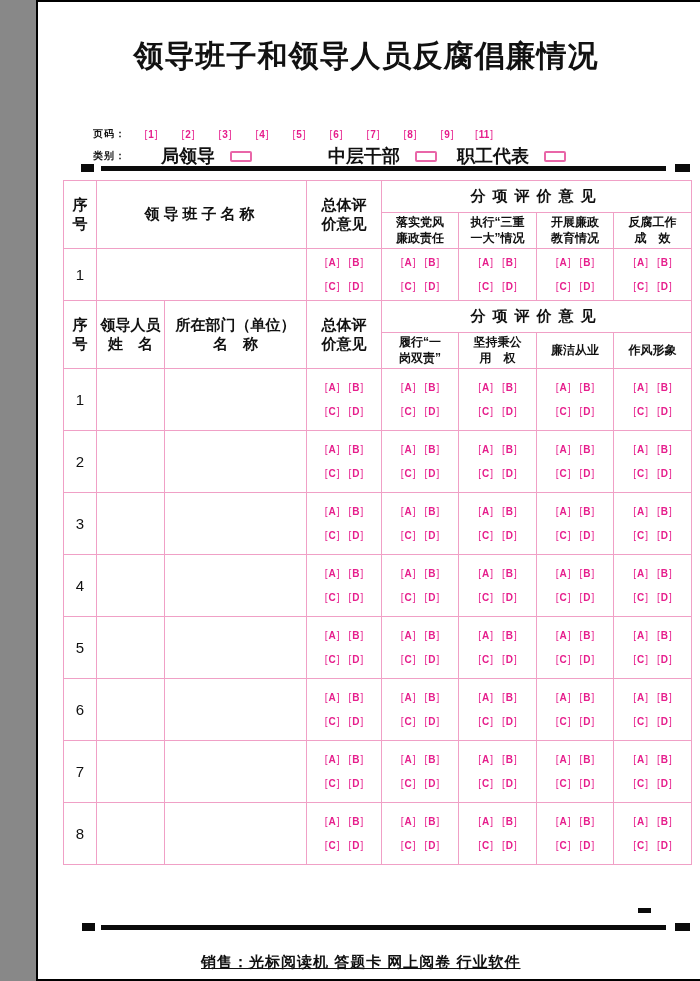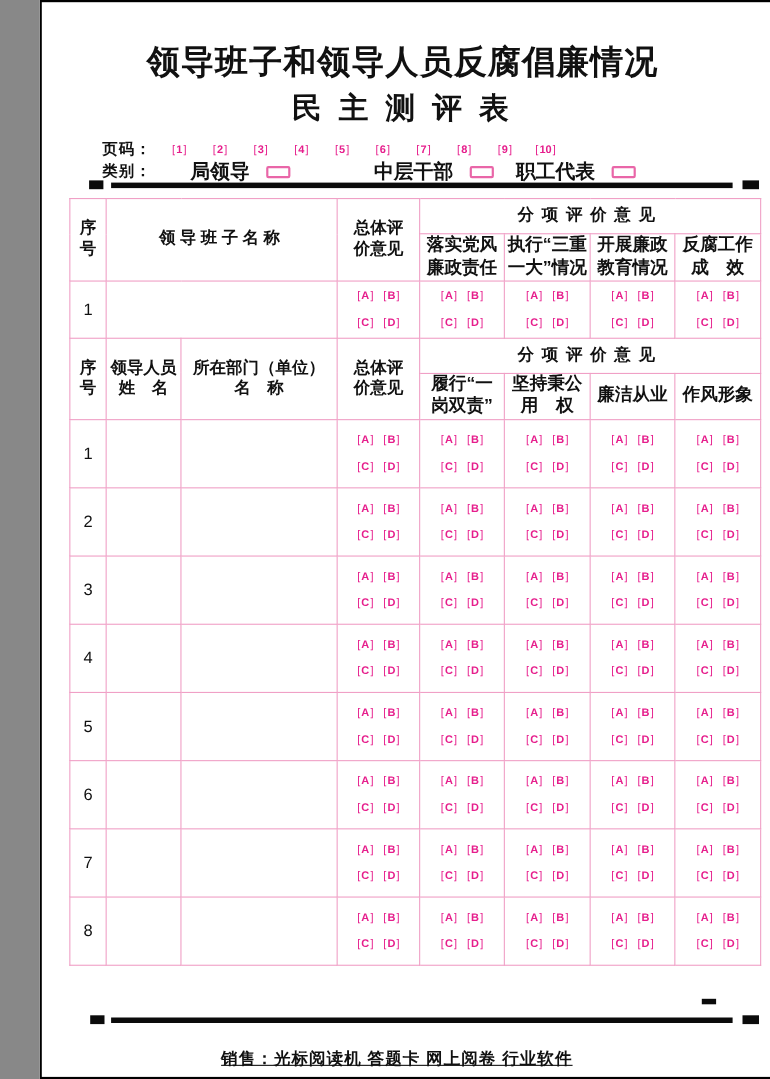--- a/index.html
+++ b/index.html
@@ -11,41 +11,41 @@
   .frame{position:absolute;inset:0;border:2px solid #000;pointer-events:none;}
   
   .title1{position:absolute;left:0;right:40px;top:36px;text-align:center;
     font-size:30px;font-weight:bold;letter-spacing:1px;}
   .title2{position:absolute;left:0;right:40px;top:80px;text-align:center;
     font-size:27px;font-weight:bold;letter-spacing:4px;}
   
   .meta-row{position:absolute;left:57px;display:flex;align-items:center;}
   .pagecode-row{top:127px;gap:13px;}
   .category-row{top:144px;gap:11px;}
-  .meta-label{font-size:14px;font-weight:bold;letter-spacing:1px;white-space:nowrap;}
+  .meta-label{font-size:10px;font-weight:bold;letter-spacing:1px;white-space:nowrap;}
   .bub{color:#e61e8c;font-size:10px;font-weight:bold;white-space:nowrap;}
   .bub::before{content:"[";font-weight:400;margin-right:1px;}
   .bub::after{content:"]";font-weight:400;margin-left:1px;}
   .code-bub{width:24px;text-align:center;display:inline-block;}
   .cat-item{display:inline-flex;align-items:center;gap:15px;}
   .cat-item:nth-of-type(1){margin-left:24px;}
   .cat-item:nth-of-type(2){margin-left:76px;}
   .cat-item:nth-of-type(3){margin-left:20px;text-align:right;}
   .cat-label{font-size:18px;font-weight:bold;}
   .cat-box{width:18px;height:7px;border:2px solid #e966a8;border-radius:2px;display:inline-block;background:#fff;}
   
   .sync{position:absolute;background:#0b0b0b;}
   
   table.eval{position:absolute;left:27px;top:180px;border-collapse:collapse;table-layout:fixed;}
   table.eval th,table.eval td{border:1px solid #f0a0c6;padding:0;text-align:center;vertical-align:middle;}
   th{font-weight:bold;white-space:pre-line;line-height:1.25;}
   .th-big{font-size:15px;}
   .th-name{font-size:15px;letter-spacing:4px;}
   .th-group{font-size:15px;letter-spacing:7px;}
-  .th-sub{font-size:16px;line-height:1.3;}
+  .th-sub{font-size:12px;line-height:1.3;}
   .num-cell{font-size:15px;}
   .bub-col{display:flex;flex-direction:column;align-items:center;gap:13px;}
   .bub-row{display:flex;gap:9px;}
   
   .notes{position:absolute;left:55px;top:873px;font-size:13px;font-weight:bold;line-height:1.0;}
   .notes .nline{margin-bottom:10px;white-space:nowrap;}
   .notes .indent{padding-left:49px;}
   .note-bub{color:#e879b4;font-size:10px;font-weight:bold;}
   .fill-mark{display:inline-block;width:14px;height:5px;background:#0b0b0b;vertical-align:middle;margin:0 4px 2px 6px;}
   
@@ -57,35 +57,34 @@
   .edge-strip.top{top:38px;height:49px;}
   .edge-strip.bottom{top:895px;height:48px;}
 </style>
 </head>
 <body>
 
 <div class="page">
   <div class="frame"></div>
 
   <div class="title1">领导班子和领导人员反腐倡廉情况</div>
-  <div class="title2">民 主 测 评 表</div>
 
   <div class="meta-row pagecode-row">
     <span class="meta-label">页码：</span>
     <span id="page-code-bubbles" style="display:inline-flex;gap:13px;">
         <span class="bub code-bub">1</span>
         <span class="bub code-bub">2</span>
         <span class="bub code-bub">3</span>
         <span class="bub code-bub">4</span>
         <span class="bub code-bub">5</span>
         <span class="bub code-bub">6</span>
         <span class="bub code-bub">7</span>
         <span class="bub code-bub">8</span>
         <span class="bub code-bub">9</span>
-        <span class="bub code-bub">10</span>
+        <span class="bub code-bub">11</span>
       </span>
   </div>
 
   <div class="meta-row category-row">
     <span class="meta-label">类别：</span>
     <span id="category-items" style="display:inline-flex;align-items:center;">
         <span class="cat-item">
           <span class="cat-label">局领导</span>
           <span class="cat-box"></span>
         </span>

